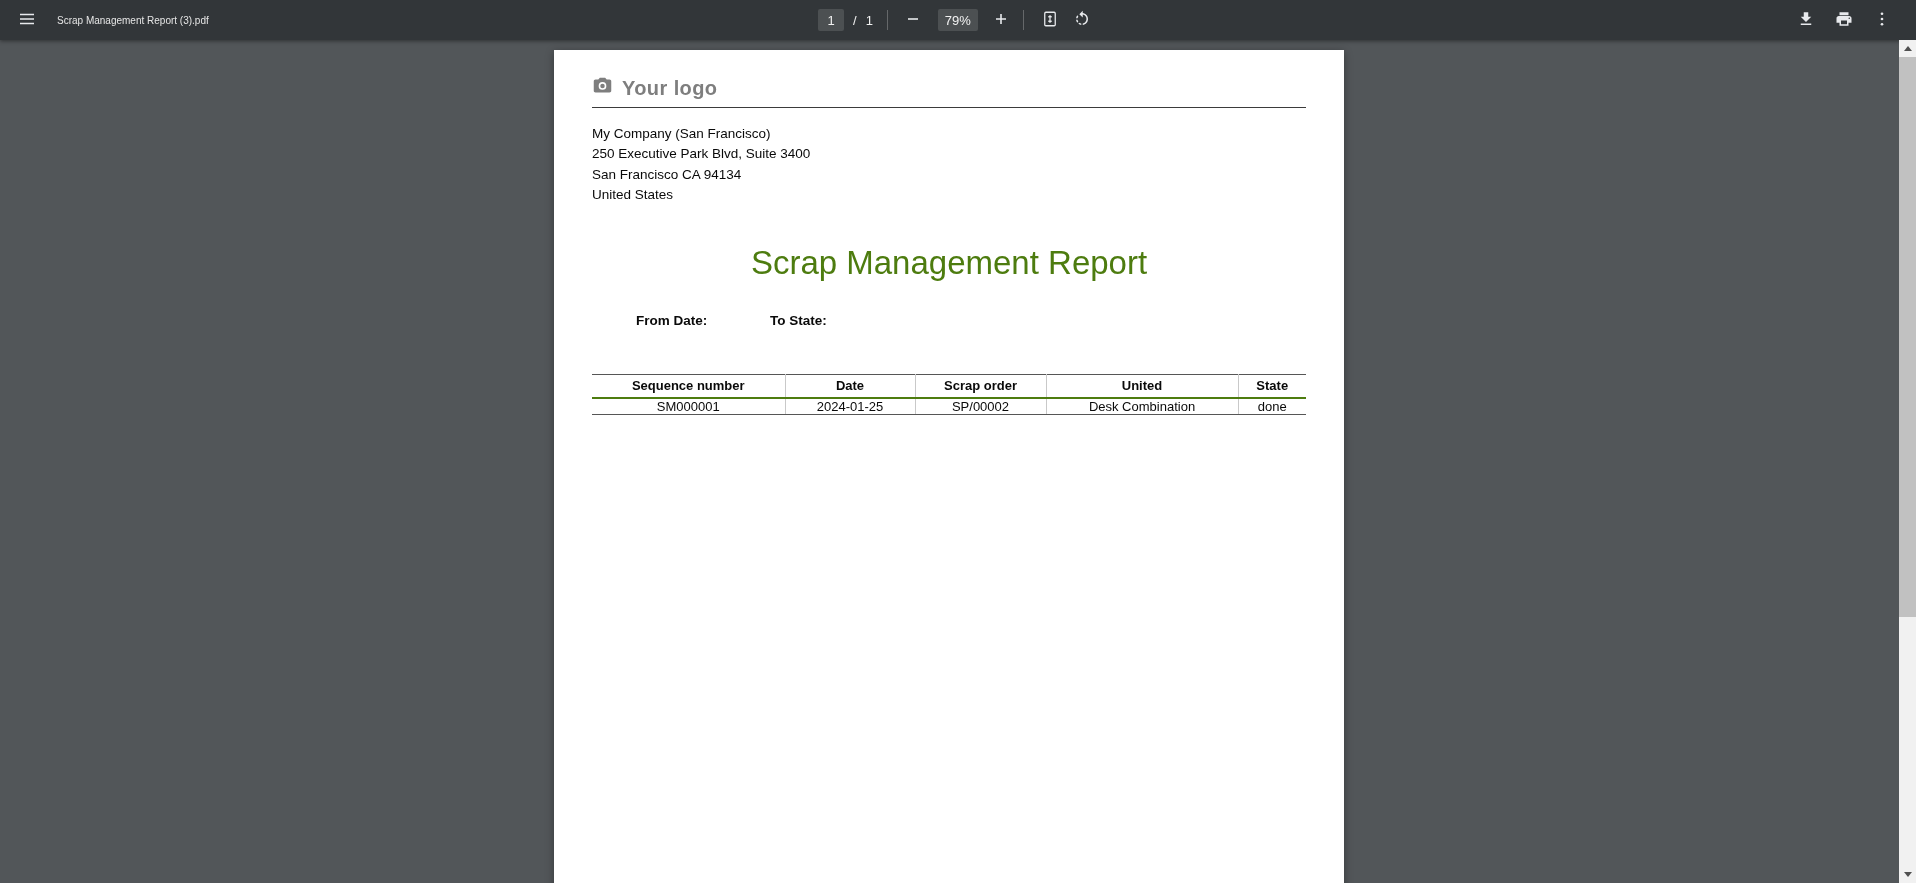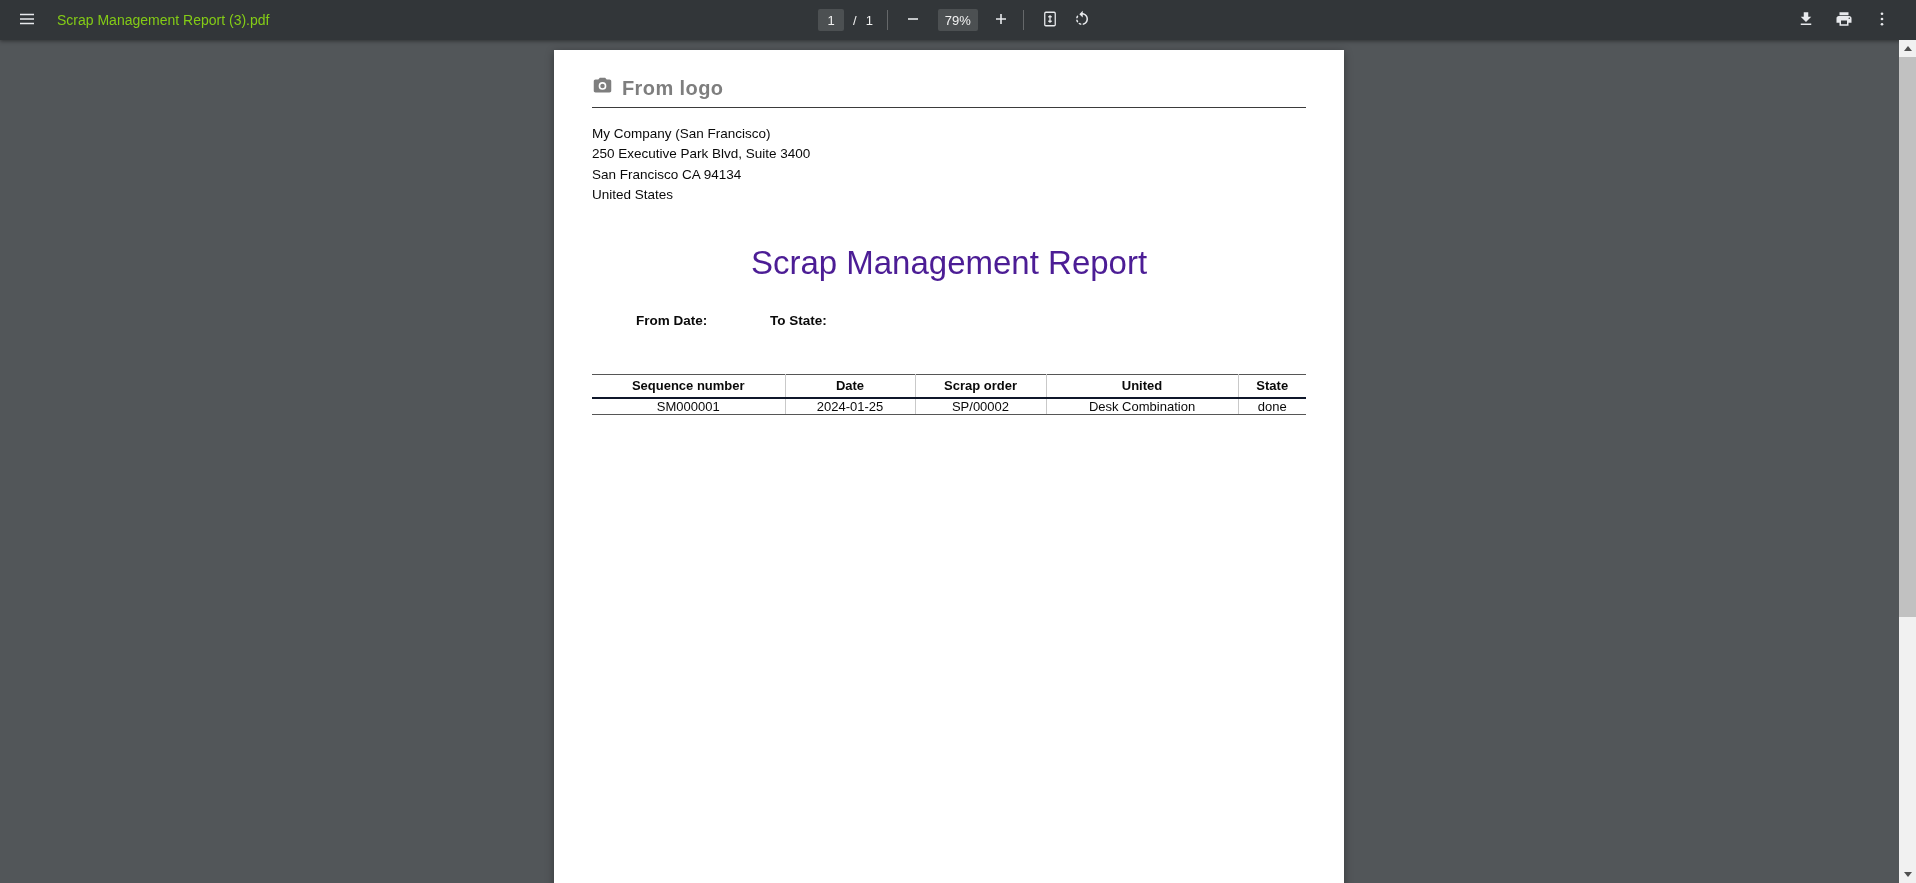--- a/index.html
+++ b/index.html
@@ -12,21 +12,21 @@
   .toolbar {
     position:absolute; top:0; left:0; right:0; height:40px;
     background:#323639; display:flex; align-items:center;
     box-shadow:0 1px 4px rgba(0,0,0,0.45); z-index:3;
   }
   .toolbar-left { display:flex; align-items:center; padding-left:14px; }
   .icon-btn {
     width:26px; height:26px; display:flex; align-items:center; justify-content:center;
     background:transparent; border:none; cursor:pointer; border-radius:50%;
   }
-  .doc-title { color:#84cc16; font-size:14px; margin-left:17px; white-space:nowrap; }
+  .doc-title { color:#e5e5e5; font-size:10px; margin-left:17px; white-space:nowrap; }
 
   .toolbar-center { position:absolute; left:818px; top:0; height:40px; display:flex; align-items:center; color:#f1f1f1; font-size:13px; }
   .page-input {
     width:26px; height:22px; background:rgba(255,255,255,0.13); border:none; border-radius:2px;
     color:#f1f1f1; text-align:center; font-size:13px; font-family:"Liberation Sans", sans-serif;
   }
   .slash { margin-left:9px; }
   .page-total { margin-left:9px; }
   .vsep { width:1px; height:20px; background:rgba(255,255,255,0.25); }
   .sep-1 { margin-left:14px; }
@@ -52,30 +52,30 @@
   .page-inner { position:relative; width:100%; height:100%; color:#000; }
 
   .logo-row {
     position:absolute; left:38px; top:25px; display:flex; align-items:center; gap:9px;
     color:#7e7e7e; font-weight:bold; font-size:20px; letter-spacing:0.4px;
   }
   .header-rule { position:absolute; left:38px; width:714px; top:57px; border-bottom:1px solid #3b3b3b; }
 
   .address { position:absolute; left:38px; top:74px; font-size:13.5px; line-height:20.4px; color:#0a0a0a; }
 
-  .doc-heading { position:absolute; left:38px; width:714px; top:194px; text-align:center; font-size:33px; color:#4c1d95; }
+  .doc-heading { position:absolute; left:38px; width:714px; top:194px; text-align:center; font-size:33px; color:#4d7c0f; }
 
   .date-label { position:absolute; top:263px; font-size:13.5px; font-weight:bold; color:#0a0a0a; }
   .from-label { left:38px;padding-left:44px; }
   .to-label { left:216px; }
 
   .report-table { position:absolute; left:38px; top:324px; width:714px; border-collapse:collapse; font-size:13px; color:#0a0a0a; }
   .report-table th {
     font-weight:bold; text-align:center; height:23px;
-    border-top:1px solid #565656; border-bottom:2px solid #0f172a;
+    border-top:1px solid #565656; border-bottom:2px solid #4d7c0f;
   }
   .report-table td { text-align:center; height:17px; border-bottom:1px solid #565656; }
   .report-table th + th, .report-table td + td { border-left:1px solid #c9c9c9; }
   .report-table th:not(:last-child), .report-table td:not(:last-child) { border-right:1px solid #c9c9c9; }
 
   
   .scrollbar { position:absolute; right:0; top:0; bottom:0; width:17px; background:#f1f1f1; z-index:4; }
   .sb-btn { position:absolute; left:0; width:17px; height:17px; display:flex; align-items:center; justify-content:center; background:#f1f1f1; border:none; cursor:pointer; }
   .sb-btn.up { top:0; }
   .sb-btn.down { bottom:0; }
@@ -173,21 +173,21 @@
       <div class="page-inner">
 
         <div class="logo-row">
           <span>
             <svg width="21" height="21" viewBox="0 0 24 24">
               <path fill="#7e7e7e" d="M20 5h-3.2L15 3H9L7.2 5H4c-1.1 0-2 .9-2 2v11c0 1.1.9 2 2 2h16c1.1 0 2-.9 2-2V7c0-1.1-.9-2-2-2z"></path>
               <circle cx="12" cy="12.5" r="4.4" fill="#ffffff"></circle>
               <circle cx="12" cy="12.5" r="2.6" fill="#7e7e7e"></circle>
             </svg>
           </span>
-          <span>From logo</span>
+          <span>Your logo</span>
         </div>
         <div class="header-rule"></div>
 
         <div class="address">
           <div>My Company (San Francisco)</div>
           <div>250 Executive Park Blvd, Suite 3400</div>
           <div>San Francisco CA 94134</div>
           <div>United States</div>
         </div>
 

